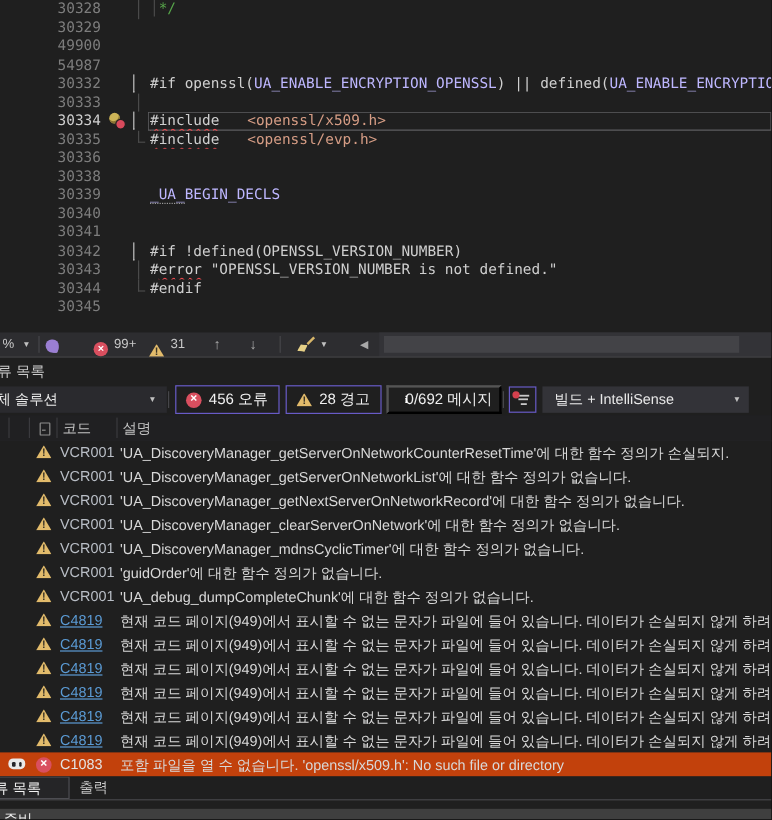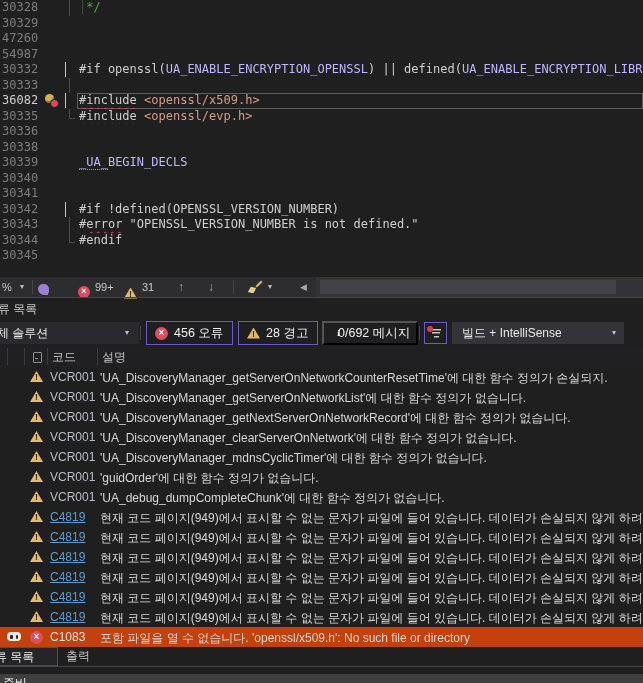--- a/index.html
+++ b/index.html
@@ -2,28 +2,28 @@
 <html><head>
 <meta charset="utf-8">
 <style>
   html,body{margin:0;padding:0;background:#101010;}
   #app{position:relative;width:643px;height:683px;overflow:hidden;background:#1f1f1f;
        font-family:"Liberation Sans","DejaVu Sans",sans-serif;color:#d6d6d6;
        -webkit-font-smoothing:antialiased;}
   
   .editor{position:absolute;left:0;top:0;width:643px;height:277px;overflow:hidden;
           font-family:"DejaVu Sans Mono",monospace;font-size:12px;background:#1f1f1f;}
-  .codeline{display:flex;height:15.5px;line-height:15.5px;white-space:pre;}
+  .codeline{display:flex;height:15.5px;line-height:15.5px;white-space:pre;padding-left:46px;}
   .lnum{width:38px;flex:0 0 38px;text-align:left;padding-left:2px;color:#7d7d7d;}
   .codeline.current .lnum{color:#cfcfcf;}
   .lmargin{width:22px;flex:0 0 22px;position:relative;}
   .lfold{width:15px;flex:0 0 15px;position:relative;}
   .lcode{flex:1 1 auto;padding-left:2px;overflow:hidden;}
   .codeline.current .lcode{box-shadow:inset 0 0 0 1px #5d5d60;}
-  .plain{color:#cfcfcf;} .macro{color:#beb7ff;} .string{color:#d69d85;}
+  .plain{color:#cfcfcf;} .macro{color:#beb7ff;} .string{color:#d69d85;margin-left:16px;}
   .number{color:#b5cea8;} .comment{color:#57a64a;} .guide{color:#4d4d4d;}
   .squiggle{text-decoration:underline wavy #e5484d 1px;text-underline-offset:3px;}
   .dotted{border-bottom:1px dotted #9a9a9a;}
   .chev{width:6px;height:6px;border-right:1.4px solid #c2c2c2;border-bottom:1.4px solid #c2c2c2;
         transform:rotate(45deg);margin:3px 0 0 3px;}
   .vline{position:absolute;left:7px;top:0;width:1px;height:100%;background:#4a4a4a;}
   .vend{position:absolute;left:7px;top:0;width:5px;height:60%;
         border-left:1px solid #4a4a4a;border-bottom:1px solid #4a4a4a;}
   .ico-bulb{position:absolute;left:4px;top:1px;width:13px;height:13px;}
   .ico-bulb::before{content:"";position:absolute;left:1px;top:0;width:9px;height:9px;border-radius:50%;
@@ -102,25 +102,25 @@
   .statusbar span{position:absolute;left:3px;top:1px;font-size:12px;color:#f2f2f2;}
 </style>
 </head>
 <body>
 
 <div id="app">
 
   <div class="editor" id="code-lines">
       <div class="codeline"><div class="lnum">30328</div><div class="lmargin"></div><div class="lfold"><span class="vline"></span></div><div class="lcode"><span class="guide">│</span><span class="comment">*/</span></div></div>
       <div class="codeline"><div class="lnum">30329</div><div class="lmargin"></div><div class="lfold"></div><div class="lcode"></div></div>
-      <div class="codeline"><div class="lnum">47260</div><div class="lmargin"></div><div class="lfold"></div><div class="lcode"></div></div>
+      <div class="codeline"><div class="lnum">49900</div><div class="lmargin"></div><div class="lfold"></div><div class="lcode"></div></div>
       <div class="codeline"><div class="lnum">54987</div><div class="lmargin"></div><div class="lfold"></div><div class="lcode"></div></div>
       <div class="codeline"><div class="lnum">30332</div><div class="lmargin"></div><div class="lfold"><span class="chev"></span></div><div class="lcode"><span class="plain">#if openssl(</span><span class="macro">UA_ENABLE_ENCRYPTION_OPENSSL</span><span class="plain">) || defined(</span><span class="macro">UA_ENABLE_ENCRYPTION_LIBR</span></div></div>
       <div class="codeline"><div class="lnum">30333</div><div class="lmargin"></div><div class="lfold"><span class="vline"></span></div><div class="lcode"></div></div>
-      <div class="codeline current"><div class="lnum">36082</div><div class="lmargin"><span class="ico-bulb"></span></div><div class="lfold"><span class="chev"></span></div><div class="lcode"><span class="plain squiggle">#include</span><span class="plain"> </span><span class="string">&lt;openssl/x509.h&gt;</span></div></div>
+      <div class="codeline current"><div class="lnum">30334</div><div class="lmargin"><span class="ico-bulb"></span></div><div class="lfold"><span class="chev"></span></div><div class="lcode"><span class="plain squiggle">#include</span><span class="plain"> </span><span class="string">&lt;openssl/x509.h&gt;</span></div></div>
       <div class="codeline"><div class="lnum">30335</div><div class="lmargin"></div><div class="lfold"><span class="vend"></span></div><div class="lcode"><span class="plain squiggle">#include</span><span class="plain"> </span><span class="string">&lt;openssl/evp.h&gt;</span></div></div>
       <div class="codeline"><div class="lnum">30336</div><div class="lmargin"></div><div class="lfold"></div><div class="lcode"></div></div>
       <div class="codeline"><div class="lnum">30338</div><div class="lmargin"></div><div class="lfold"></div><div class="lcode"></div></div>
       <div class="codeline"><div class="lnum">30339</div><div class="lmargin"></div><div class="lfold"></div><div class="lcode"><span class="macro dotted">_UA_</span><span class="macro">BEGIN_DECLS</span></div></div>
       <div class="codeline"><div class="lnum">30340</div><div class="lmargin"></div><div class="lfold"></div><div class="lcode"></div></div>
       <div class="codeline"><div class="lnum">30341</div><div class="lmargin"></div><div class="lfold"></div><div class="lcode"></div></div>
       <div class="codeline"><div class="lnum">30342</div><div class="lmargin"></div><div class="lfold"><span class="chev"></span></div><div class="lcode"><span class="plain">#if !defined(OPENSSL_VERSION_NUMBER)</span></div></div>
       <div class="codeline"><div class="lnum">30343</div><div class="lmargin"></div><div class="lfold"><span class="vline"></span></div><div class="lcode"><span class="plain">#</span><span class="plain squiggle">error</span><span class="plain"> "OPENSSL_VERSION_NUMBER is not defined."</span></div></div>
       <div class="codeline"><div class="lnum">30344</div><div class="lmargin"></div><div class="lfold"><span class="vend"></span></div><div class="lcode"><span class="plain">#endif</span></div></div>
       <div class="codeline"><div class="lnum">30345</div><div class="lmargin"></div><div class="lfold"></div><div class="lcode"></div></div>

